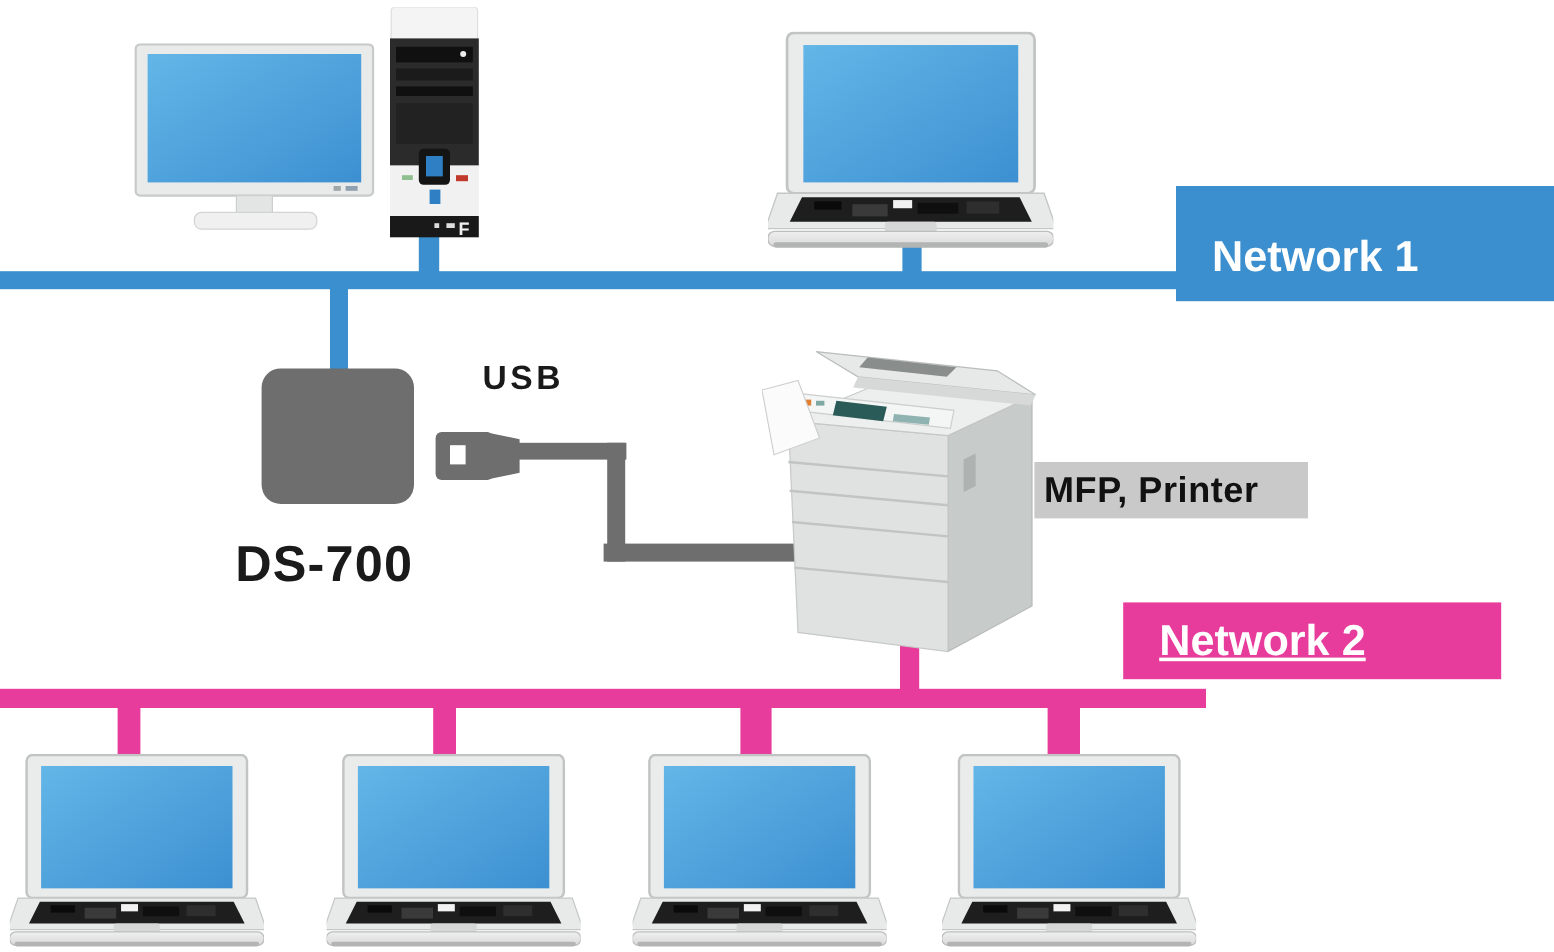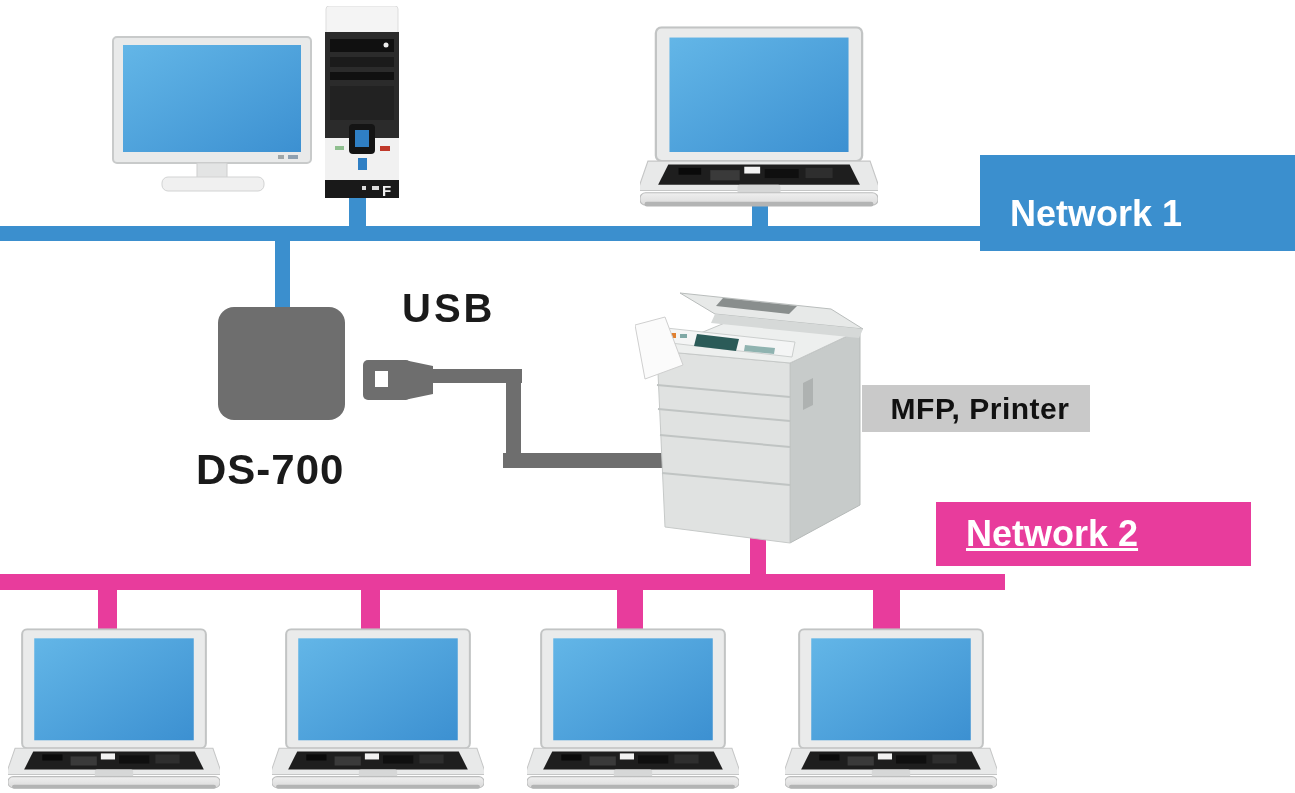--- a/index.html
+++ b/index.html
@@ -14,21 +14,20 @@
     color:#fff;font-weight:bold;font-size:36px;
     display:flex;align-items:center;padding-left:30px;box-sizing:border-box;
   }
   .annotation{
     color:#1a1a1a;font-weight:bold;white-space:nowrap;letter-spacing:1px;
   }
   .mfp-label{
     background:#C9C9C9;color:#111;font-weight:bold;font-size:30px;
     display:flex;align-items:center;padding-left:8px;box-sizing:border-box;
     letter-spacing:0.5px;
-    justify-content:center;
   }
   .ds700-box{
     background:#6E6E6E;border-radius:16px;
   }
   svg{display:block;}
 </style>
 </head>
 <body>
 
 <div id="canvas">
@@ -107,21 +106,21 @@
     <text x="60" y="190" font-family="Liberation Sans, sans-serif" font-size="15" font-weight="bold" fill="#EFEFEF">F</text>
   </svg>
 
   <svg class="abs" style="left:640px;top:26px;" width="238" height="184" viewBox="0 0 210 162">
     <use href="#sym-laptop"></use>
   </svg>
 
   <div class="abs ds700-box" style="left:218px;top:307px;width:127px;height:113px;"></div>
   <div class="abs annotation" style="left:196px;top:446px;font-size:42px;text-align:center;">DS-700</div>
 
-  <div class="abs annotation" style="left:402px;top:286px;font-size:40px;letter-spacing:3px;">USB</div>
+  <div class="abs annotation" style="left:402px;top:299px;font-size:28px;letter-spacing:3px;">USB</div>
 
   <svg class="abs" style="left:360px;top:355px;" width="310" height="115" viewBox="0 0 310 115">
     <rect x="3" y="5" width="48" height="40" rx="5" fill="#6E6E6E"></rect>
     <rect x="15" y="16" width="13" height="16" fill="#FFFFFF"></rect>
     <polygon points="49,6 73,11 73,39 49,44" fill="#6E6E6E"></polygon>
     <rect x="70" y="14" width="92" height="14" fill="#6E6E6E"></rect>
     <rect x="146" y="14" width="15" height="99" fill="#6E6E6E"></rect>
     <rect x="143" y="98" width="165" height="15" fill="#6E6E6E"></rect>
   </svg>
 

